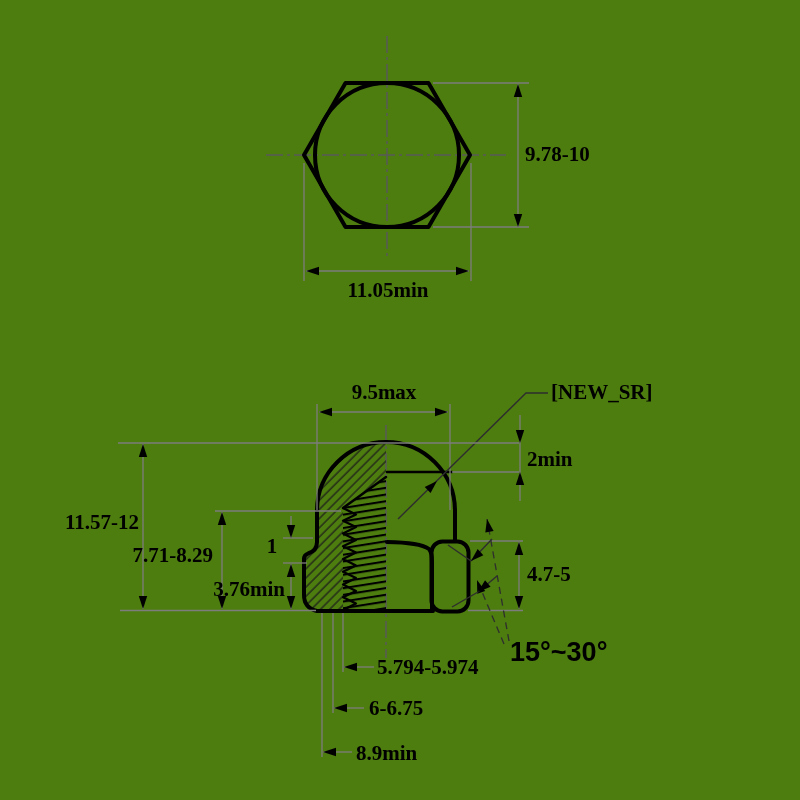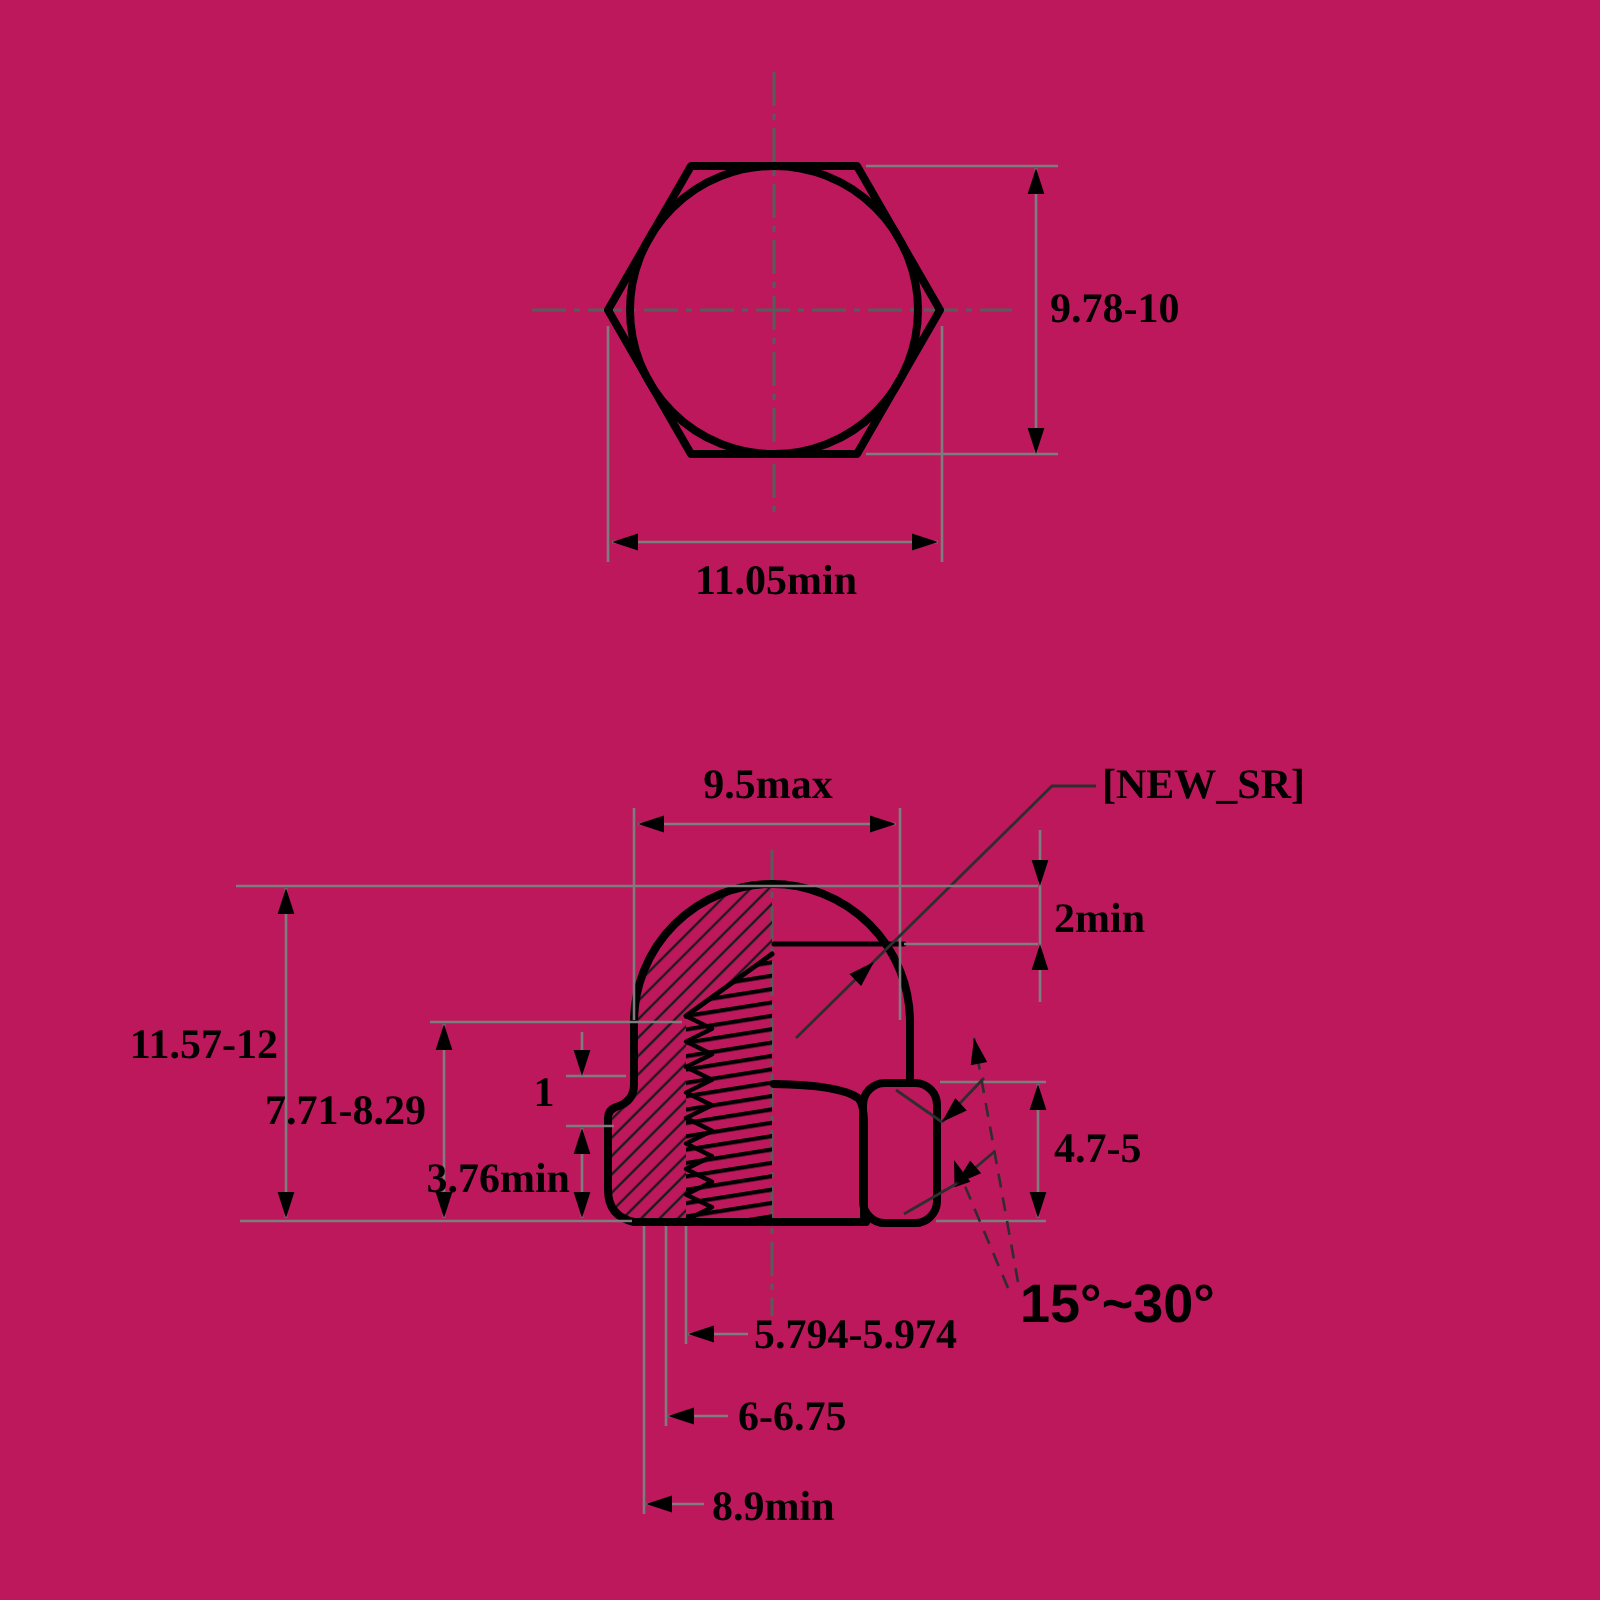--- a/index.html
+++ b/index.html
@@ -1,16 +1,16 @@
 <!DOCTYPE html>
 <html><head>
 <meta charset="utf-8">
 <style>
   html,body{margin:0;padding:0;background:#fff;}
-  #canvas{position:relative;width:800px;height:800px;background:#be185d;overflow:hidden;
+  #canvas{position:relative;width:800px;height:800px;background:#4d7c0f;overflow:hidden;
           font-family:"Liberation Serif", serif;text-align:center;}
   svg{position:absolute;left:0;top:0;}
   text{fill:#000;font-weight:bold;font-family:"Liberation Serif", serif;}
   .dimtxt{font-size:21px;}
   .bigtxt{font-size:27px;font-family:"Liberation Sans", sans-serif;}
   .obj{stroke:#000;stroke-width:4;fill:none;stroke-linejoin:round;stroke-linecap:round;}
   .obj2{stroke:#000;stroke-width:2.5;fill:none;stroke-linecap:round;}
   .thin{stroke:#7d7d7d;stroke-width:1.3;fill:none;}
   .lead{stroke:#2e2e2e;stroke-width:1.4;fill:none;}
   .dash{stroke:#2e2e2e;stroke-width:1.3;fill:none;stroke-dasharray:7 5;}

